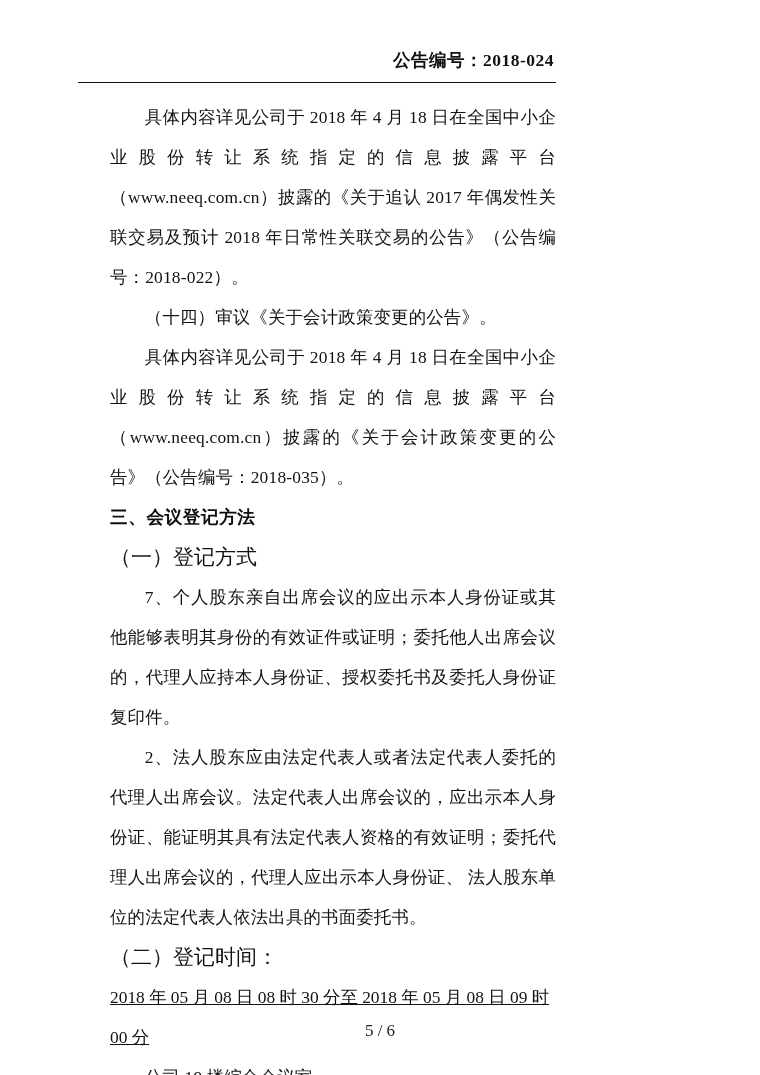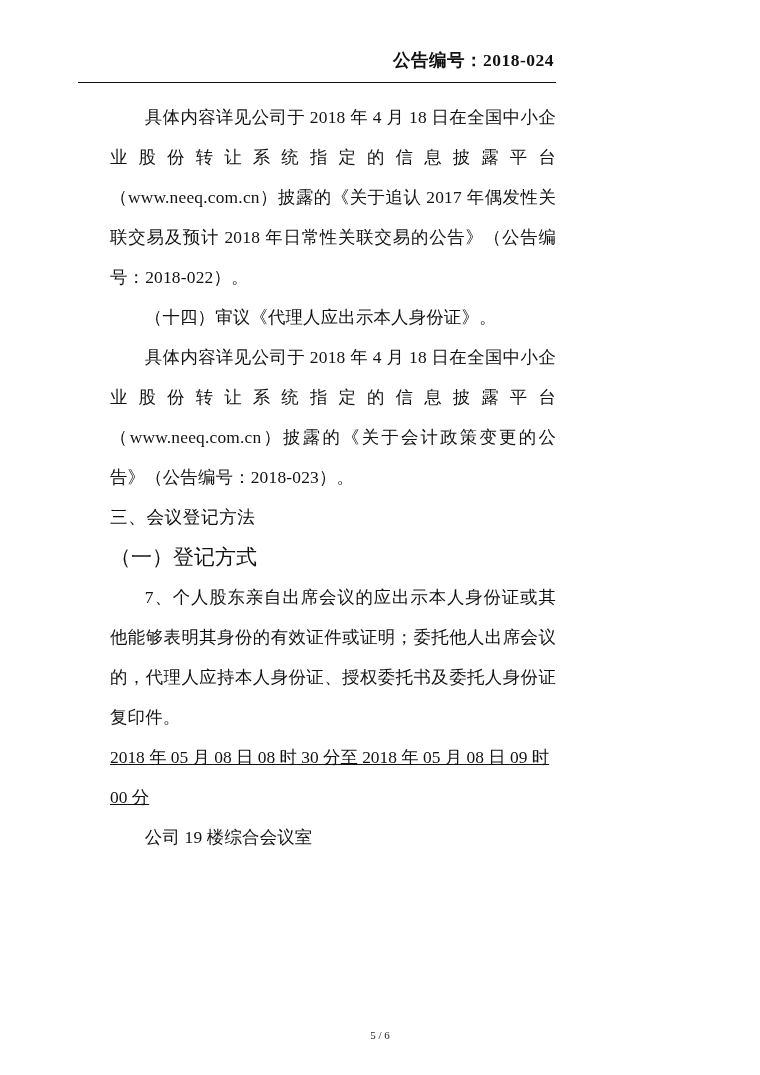--- a/index.html
+++ b/index.html
@@ -55,21 +55,21 @@
     text-justify: inter-ideograph;
     margin: 0;
     letter-spacing: 0.2px;
   }
   .indent {
     text-indent: 2em;
   }
   .sec-heading {
     font-size: 17.6px;
     line-height: 40px;
-    font-weight: normal;
+    font-weight: bold;
     margin: 0;
     color: #0d0d0d;
     letter-spacing: 0.6px;
   }
   .sub-heading {
     font-size: 21px;
     line-height: 40px;
     margin: 0;
     color: #121212;
   }
@@ -79,51 +79,53 @@
     margin: 0;
     color: #121212;
     text-decoration: underline;
   }
   .footer {
     position: absolute;
     left: 0;
     right: 0;
     bottom: 34px;
     text-align: center;
-    font-size: 11px;
+    font-size: 17px;
     color: #222;
     font-family: "Liberation Serif", "DejaVu Serif", serif;
   }
 </style>
 </head>
 <body>
 
 <div class="page">
   <div class="page-inner">
 
     <div class="header">
       <span>公告编号：2018-024</span>
     </div>
     <hr class="header-rule">
 
     <div class="content">
 
       <p class="para indent">具体内容详见公司于 2018 年 4 月 18 日在全国中小企业股份转让系统指定的信息披露平台（www.neeq.com.cn）披露的《关于追认 2017 年偶发性关联交易及预计 2018 年日常性关联交易的公告》（公告编号：2018-022）。</p>
 
-      <p class="para indent">（十四）审议《代理人应出示本人身份证》。</p>
+      <p class="para indent">（十四）审议《关于会计政策变更的公告》。</p>
 
-      <p class="para indent">具体内容详见公司于 2018 年 4 月 18 日在全国中小企业股份转让系统指定的信息披露平台（www.neeq.com.cn）披露的《关于会计政策变更的公告》（公告编号：2018-023）。</p>
+      <p class="para indent">具体内容详见公司于 2018 年 4 月 18 日在全国中小企业股份转让系统指定的信息披露平台（www.neeq.com.cn）披露的《关于会计政策变更的公告》（公告编号：2018-035）。</p>
 
       <p class="sec-heading">三、会议登记方法</p>
 
       <p class="sub-heading">（一）登记方式</p>
 
       <p class="para indent">7、个人股东亲自出席会议的应出示本人身份证或其他能够表明其身份的有效证件或证明；委托他人出席会议的，代理人应持本人身份证、授权委托书及委托人身份证复印件。</p>
 
+      <p class="para indent">2、法人股东应由法定代表人或者法定代表人委托的代理人出席会议。法定代表人出席会议的，应出示本人身份证、能证明其具有法定代表人资格的有效证明；委托代理人出席会议的，代理人应出示本人身份证、 法人股东单位的法定代表人依法出具的书面委托书。</p>
 
+      <p class="sub-heading">（二）登记时间：</p>
 
       <p class="plain">2018 年 05 月 08 日 08 时 30 分至 2018 年 05 月 08 日 09 时 00 分</p>
 
 
       <p class="para indent">公司 19 楼综合会议室</p>
 
     </div>
   </div>
 
   <div class="footer">

